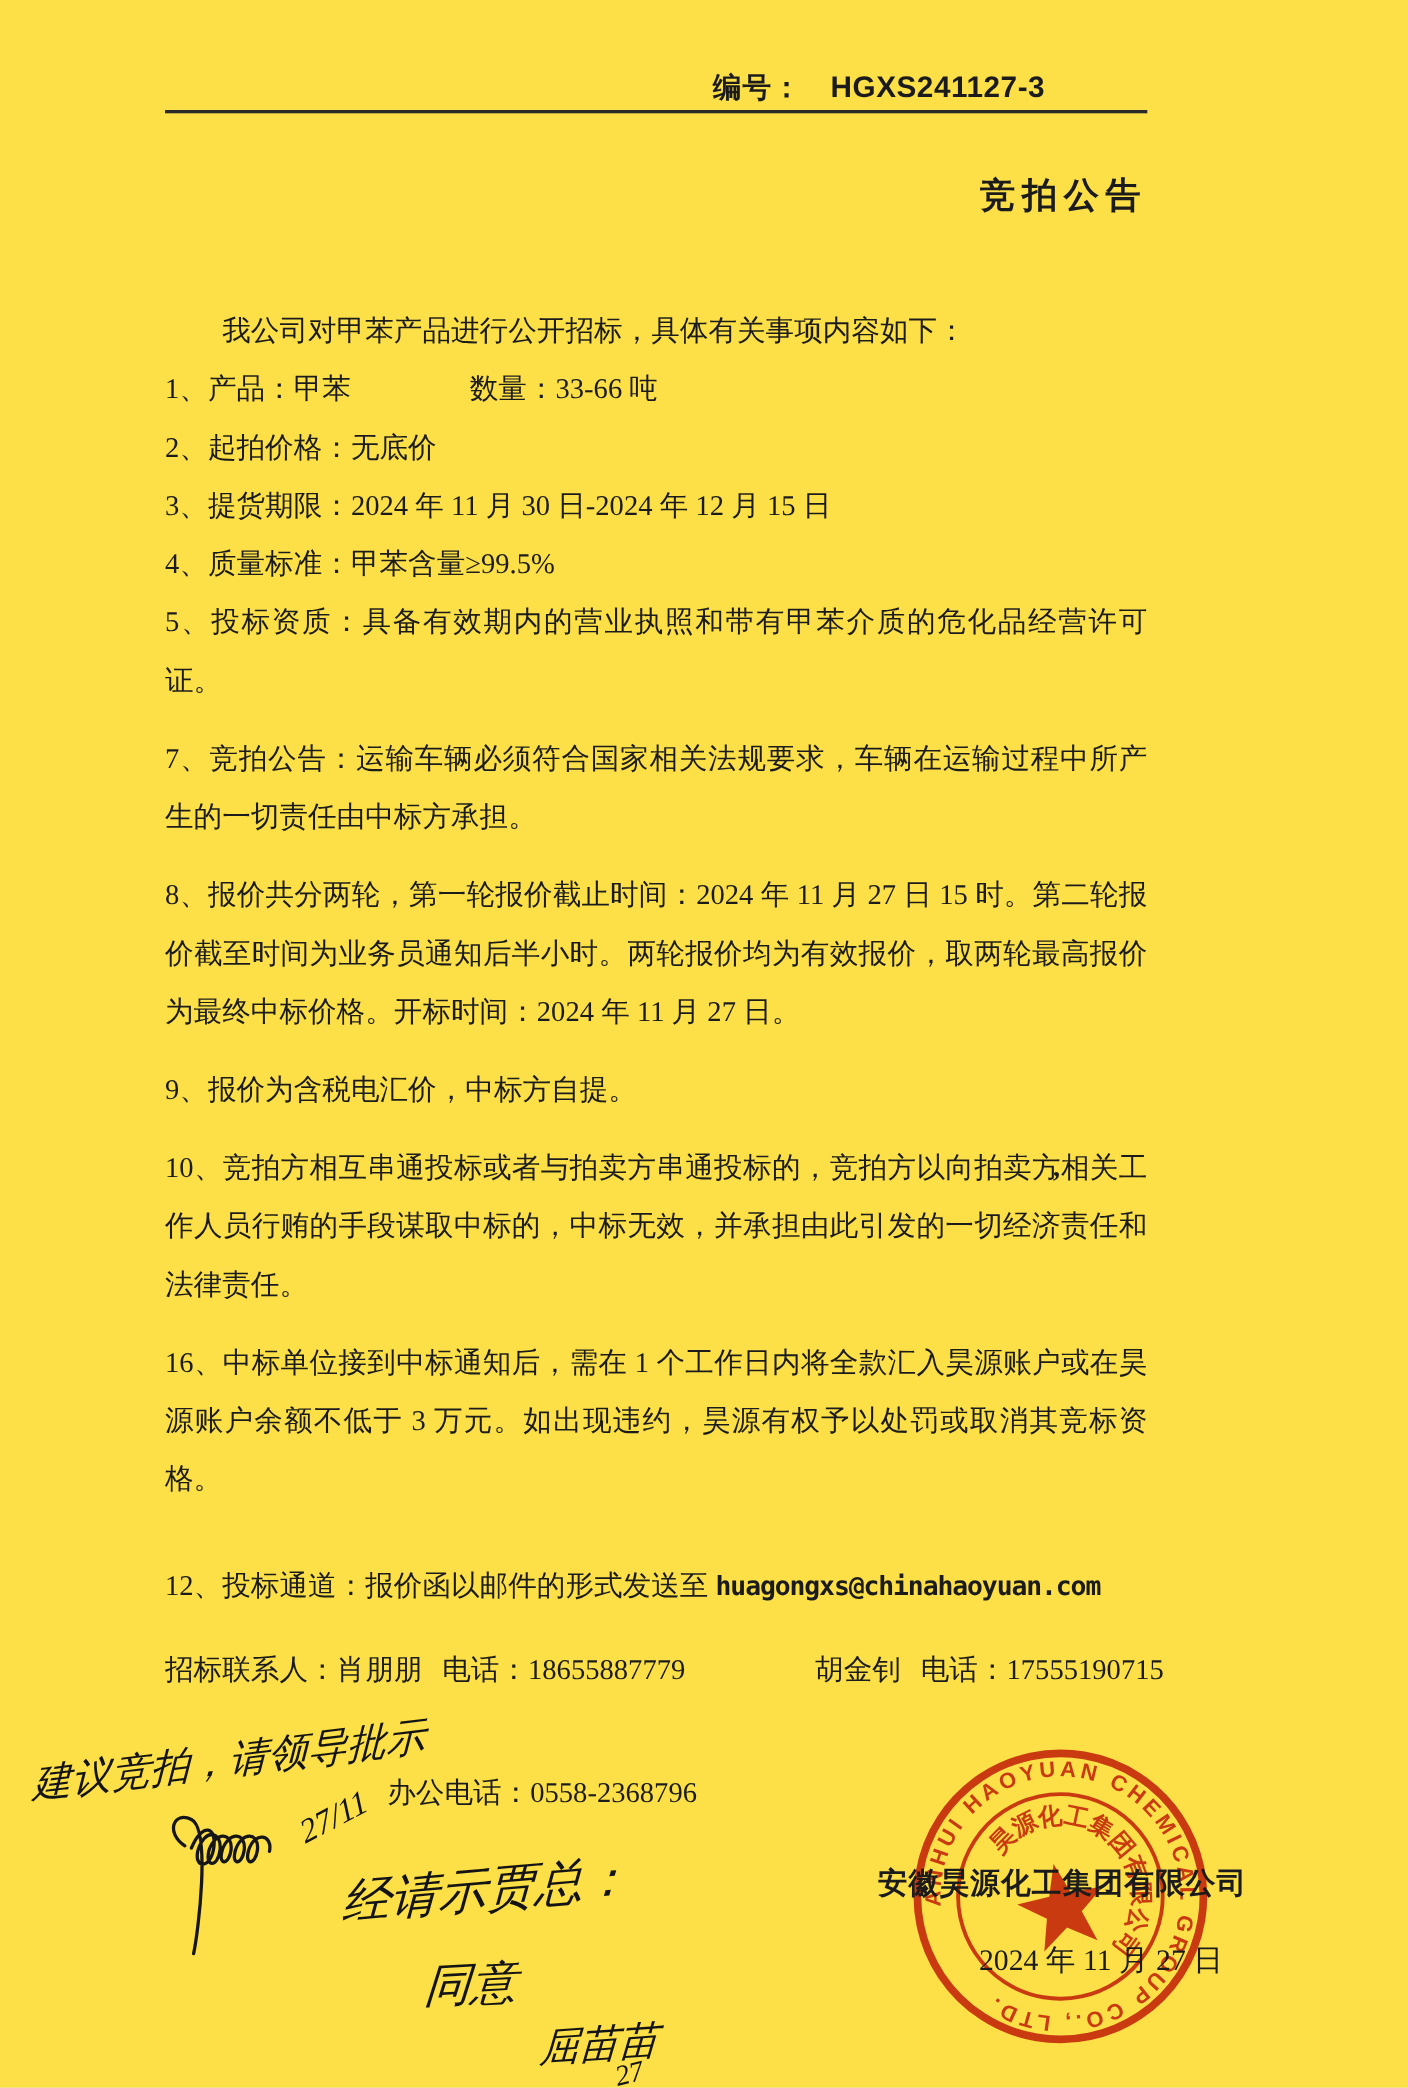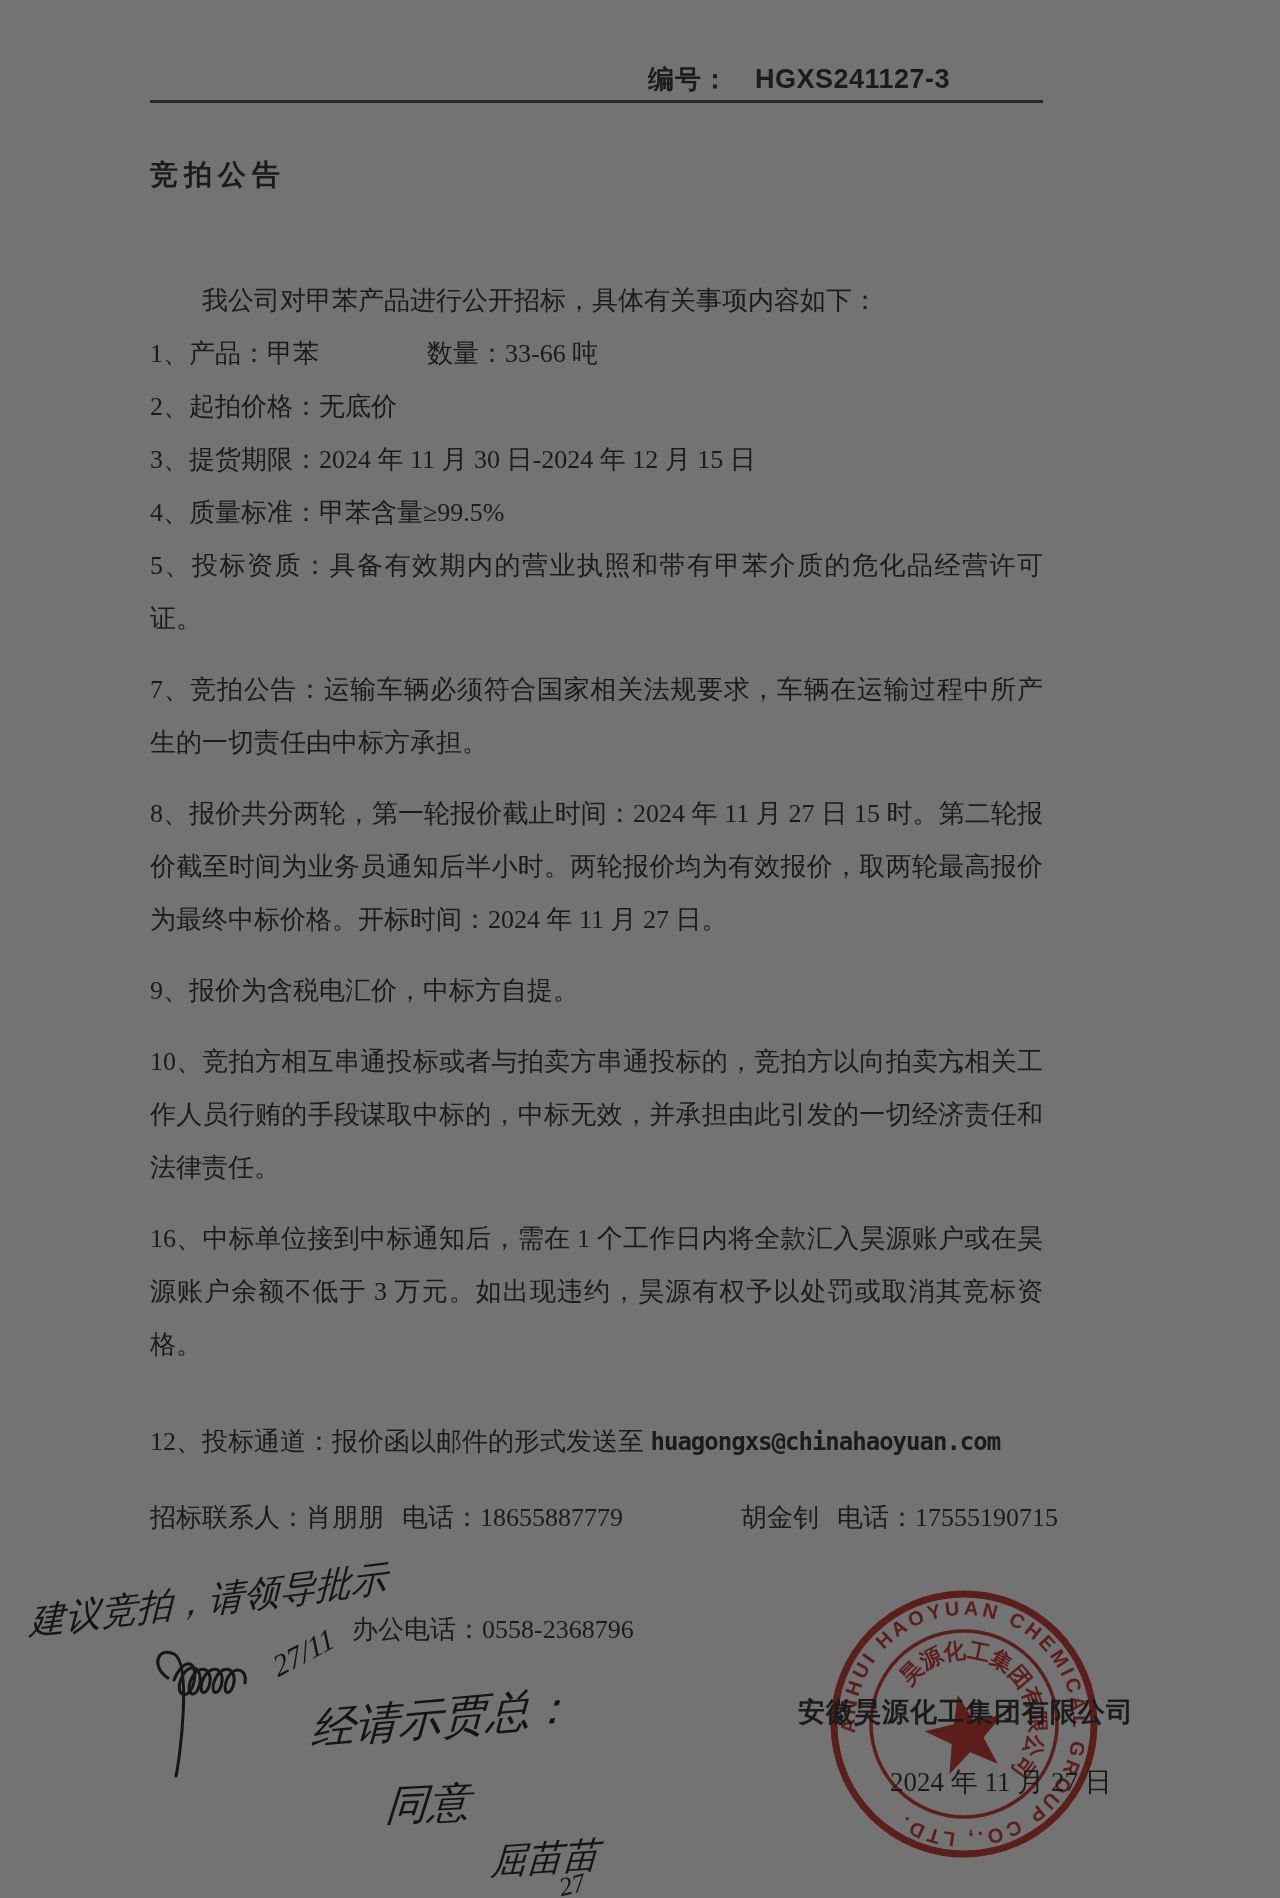--- a/index.html
+++ b/index.html
@@ -1,40 +1,40 @@
 <!DOCTYPE html>
 <html><head>
 <meta charset="utf-8">
 <style>
   html,body{margin:0;padding:0;background:#e8e8e8;}
   .page{
     position:relative;
     width:1280px;height:1898px;
     margin:0 auto;
-    background:#737373;
+    background:#fde047;
     overflow:hidden;
     font-family:"Liberation Serif","DejaVu Serif",serif;
     color:#1b1b1b;
   }
   
   .doc-header{
     position:absolute;top:62px;left:648px;
     font-family:"Liberation Sans","DejaVu Sans",sans-serif;
     font-weight:bold;font-size:26px;letter-spacing:1px;
     white-space:nowrap;
   }
   .doc-header .doc-no{margin-left:26px;font-size:27px;letter-spacing:.5px;}
   .header-rule{
     position:absolute;top:100px;left:150px;width:893px;height:3px;
     background:#2a2a2a;
   }
   
   .doc-title{
     position:absolute;top:156px;left:150px;width:893px;
-    text-align:left;font-size:28px;font-weight:bold;letter-spacing:6px;
+    text-align:right;font-size:32px;font-weight:bold;letter-spacing:6px;
   }
   
   .doc-body{
     position:absolute;top:262px;left:150px;width:893px;
     font-size:26px;line-height:53px;
   }
   .doc-body p{margin:0;white-space:pre-wrap;text-align:justify;}
   .salutation{font-weight:600;}
   .intro{margin-top:12px !important;text-indent:2em;}
   .item.spaced{margin-top:18px !important;}

